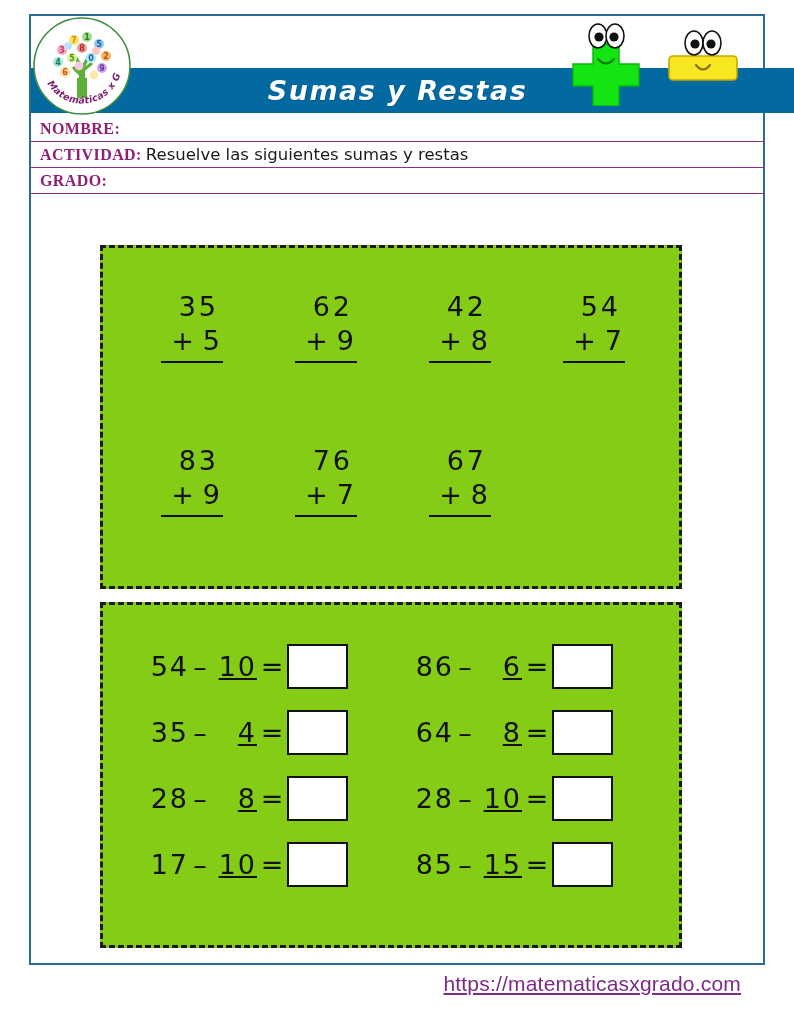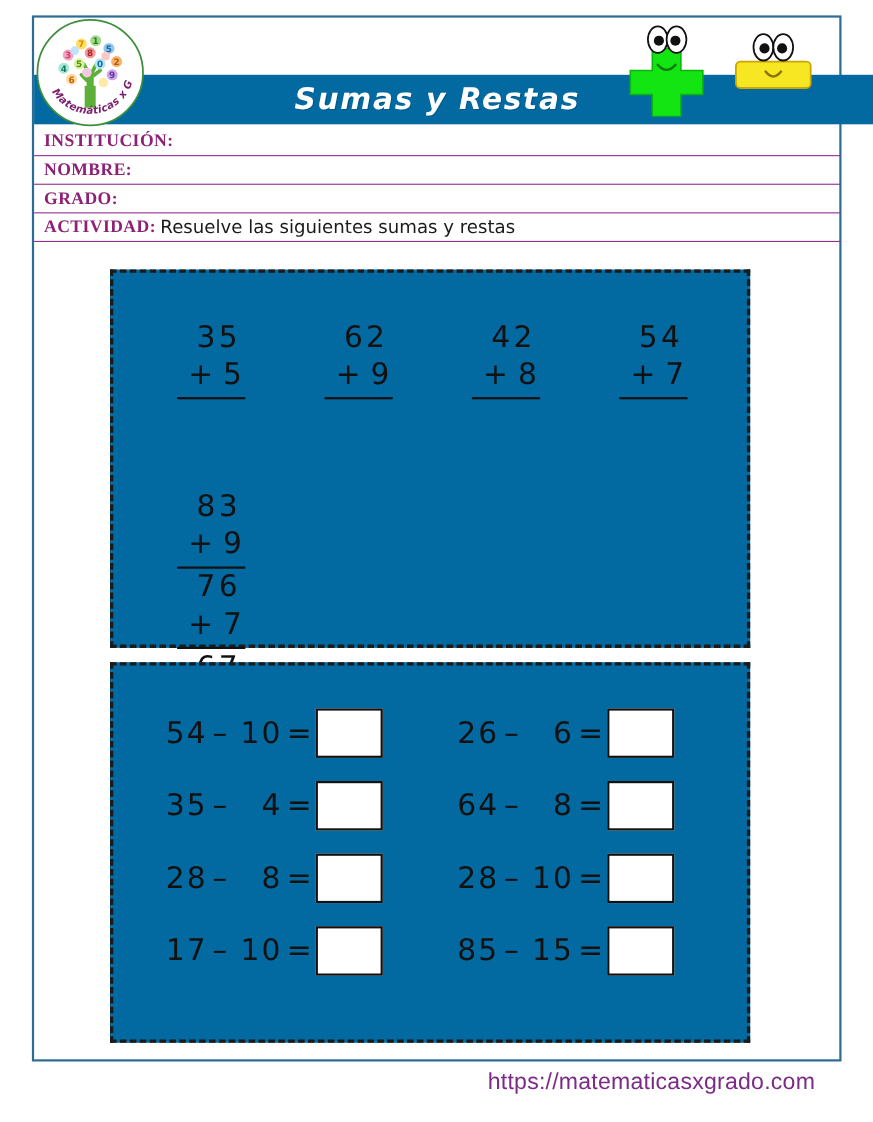--- a/index.html
+++ b/index.html
@@ -102,33 +102,33 @@
     padding-left: 4px;
     vertical-align: bottom;
     line-height: 25px;
   }
 
   
   .dashed-box {
     position: absolute;
     border: 3px dashed #1b1b1b;
     box-sizing: border-box;
-    background: #0369a1;
+    background: #84cc16;
   }
   #box-sumas   { left: 100px; top: 245px; width: 582px; height: 344px; }
   #box-restas  { left: 100px; top: 602px; width: 582px; height: 346px; }
 
   
   #sumas-grid {
     position: absolute;
     left: 22px; top: 42px;
     width: 538px;
   }
   .sum-row { display: flex; }
-  #sumas-grid .sum-row + .sum-row { margin-top: 81px; flex-direction: column; }
+  #sumas-grid .sum-row + .sum-row { margin-top: 81px; }
   .sum-cell {
     width: 134px;
     box-sizing: border-box;
     text-align: center;
     font-family: "DejaVu Sans", sans-serif;
     color: #111111;
   }
   .sum-stack {
     display: inline-block;
     text-align: right;
@@ -168,41 +168,42 @@
     align-items: center;
     width: 265px;
     box-sizing: border-box;
     font-family: "DejaVu Sans", sans-serif;
     font-size: 27px;
     color: #111111;
     letter-spacing: 2px;
   }
   .res-minuend   { width: 58px; text-align: right; }
   .res-op        { width: 22px; text-align: center; letter-spacing: 0; }
-  .res-subtrahend{ width: 46px; text-align: right; }
+  .res-subtrahend{ width: 46px; text-align: right; text-decoration: underline; }
   .res-eq        { width: 30px; text-align: center; letter-spacing: 0; }
   .res-answer {
     width: 61px; height: 45px;
     border: 2px solid #111111;
     box-sizing: border-box;
     background: #ffffff;
   }
 
   
   #footer-url {
     position: absolute;
     left: 0; top: 972px;
     width: 765px;
     text-align: right;
     padding-right: 24px;
     box-sizing: border-box;
     color: #7b2a86;
     font-family: "Liberation Sans", sans-serif;
     font-size: 21px;
     letter-spacing: .2px;
+    text-decoration: underline;
   }
 </style>
 </head>
 <body>
 
 <div id="page">
 
   <div id="page-frame"></div>
 
   <div id="header-bar">
@@ -271,31 +272,28 @@
       <ellipse cx="31" cy="21" rx="9" ry="12" fill="#ffffff" stroke="#111" stroke-width="1.6"></ellipse>
       <ellipse cx="49" cy="21" rx="9" ry="12" fill="#ffffff" stroke="#111" stroke-width="1.6"></ellipse>
       <circle cx="32" cy="22" r="4.6" fill="#111"></circle>
       <circle cx="48" cy="22" r="4.6" fill="#111"></circle>
       <path d="M33 43 Q40 52 47 43" stroke="#8a7100" stroke-width="2.2" fill="none" stroke-linecap="round"></path>
     </svg>
   </div>
 
   <div id="fields">
     <div class="field-row">
-      <span class="field-label">INSTITUCIÓN:</span><span class="field-value"></span>
+      <span class="field-label">NOMBRE:</span><span class="field-value"></span>
     </div>
     <div class="field-row">
-      <span class="field-label">NOMBRE:</span><span class="field-value"></span>
+      <span class="field-label">ACTIVIDAD:</span><span class="field-value">Resuelve las siguientes sumas y restas</span>
     </div>
     <div class="field-row">
       <span class="field-label">GRADO:</span><span class="field-value"></span>
     </div>
-    <div class="field-row">
-      <span class="field-label">ACTIVIDAD:</span><span class="field-value">Resuelve las siguientes sumas y restas</span>
-    </div>
   </div>
 
   <div class="dashed-box" id="box-sumas">
     <div id="sumas-grid">
 
       <div class="sum-row">
         <div class="sum-cell">
           <span class="sum-stack">
             <span class="sum-top">35</span>
             <span class="sum-bottom"><span class="sum-op">+</span><span>5</span></span>
@@ -350,21 +348,21 @@
 
       <div class="res-row">
         <div class="res-cell">
           <span class="res-minuend">54</span>
           <span class="res-op">–</span>
           <span class="res-subtrahend">10</span>
           <span class="res-eq">=</span>
           <span class="res-answer"></span>
         </div>
         <div class="res-cell">
-          <span class="res-minuend">26</span>
+          <span class="res-minuend">86</span>
           <span class="res-op">–</span>
           <span class="res-subtrahend">6</span>
           <span class="res-eq">=</span>
           <span class="res-answer"></span>
         </div>
       </div>
 
       <div class="res-row">
         <div class="res-cell">
           <span class="res-minuend">35</span>

